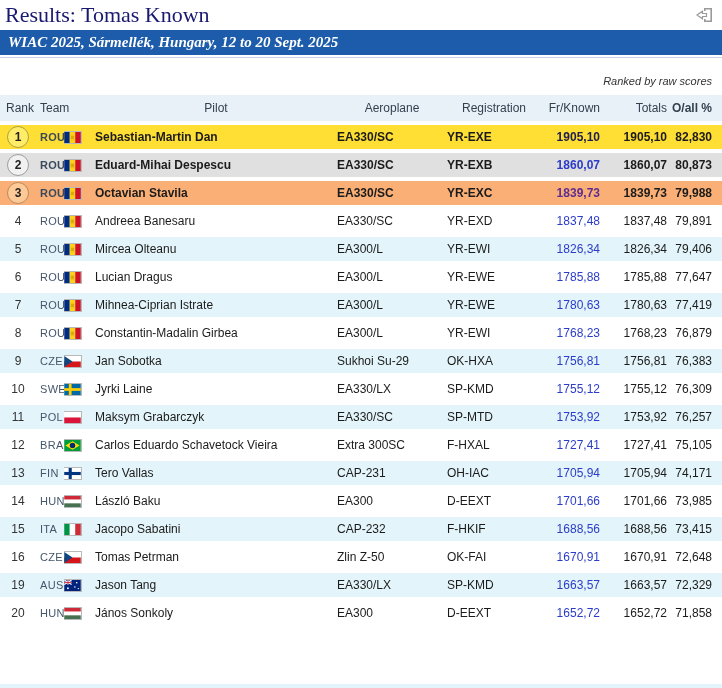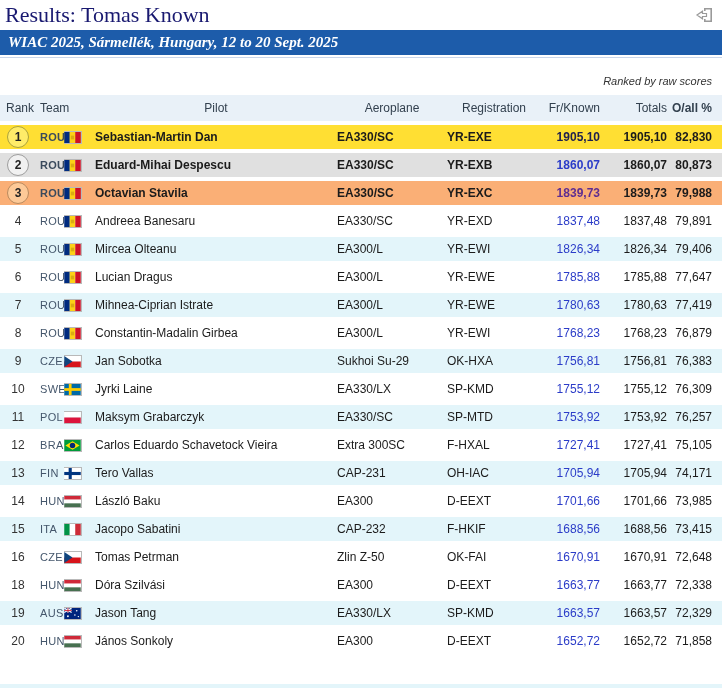--- a/index.html
+++ b/index.html
@@ -353,35 +353,20 @@
               <rect y="6" width="18" height="6" fill="#D7141A"></rect>
               <path d="M0,0 L9,6 L0,12 Z" fill="#11457E"></path>
             </svg></span></td>
         <td class="c-pilot">Tomas Petrman</td>
         <td class="c-plane">Zlin Z-50</td>
         <td class="c-reg">OK-FAI</td>
         <td class="c-fr"><a class="score lnk-blue">1670,91</a></td>
         <td class="c-tot">1670,91</td>
         <td class="c-oall">72,648</td>
       </tr>
-      <tr>
-        <td class="c-rank">18</td>
-        <td class="c-team">HUN</td>
-        <td class="c-flag"><span class="flag"><svg viewBox="0 0 18 12">
-              <rect width="18" height="4" fill="#CE2939"></rect>
-              <rect y="4" width="18" height="4" fill="#fff"></rect>
-              <rect y="8" width="18" height="4" fill="#477050"></rect>
-            </svg></span></td>
-        <td class="c-pilot">Dóra Szilvási</td>
-        <td class="c-plane">EA300</td>
-        <td class="c-reg">D-EEXT</td>
-        <td class="c-fr"><a class="score lnk-blue">1663,77</a></td>
-        <td class="c-tot">1663,77</td>
-        <td class="c-oall">72,338</td>
-      </tr>
       <tr class="shade">
         <td class="c-rank">19</td>
         <td class="c-team">AUS</td>
         <td class="c-flag"><span class="flag"><svg viewBox="0 0 18 12">
               <rect width="18" height="12" fill="#00247D"></rect>
               <path d="M0,0 L8,5 M8,0 L0,5" stroke="#fff" stroke-width="1.3"></path>
               <rect x="3.2" width="1.6" height="5" fill="#fff"></rect>
               <rect y="1.8" width="8" height="1.5" fill="#fff"></rect>
               <rect x="3.6" width="0.9" height="5" fill="#CF142B"></rect>
               <rect y="2.2" width="8" height="0.9" fill="#CF142B"></rect>

